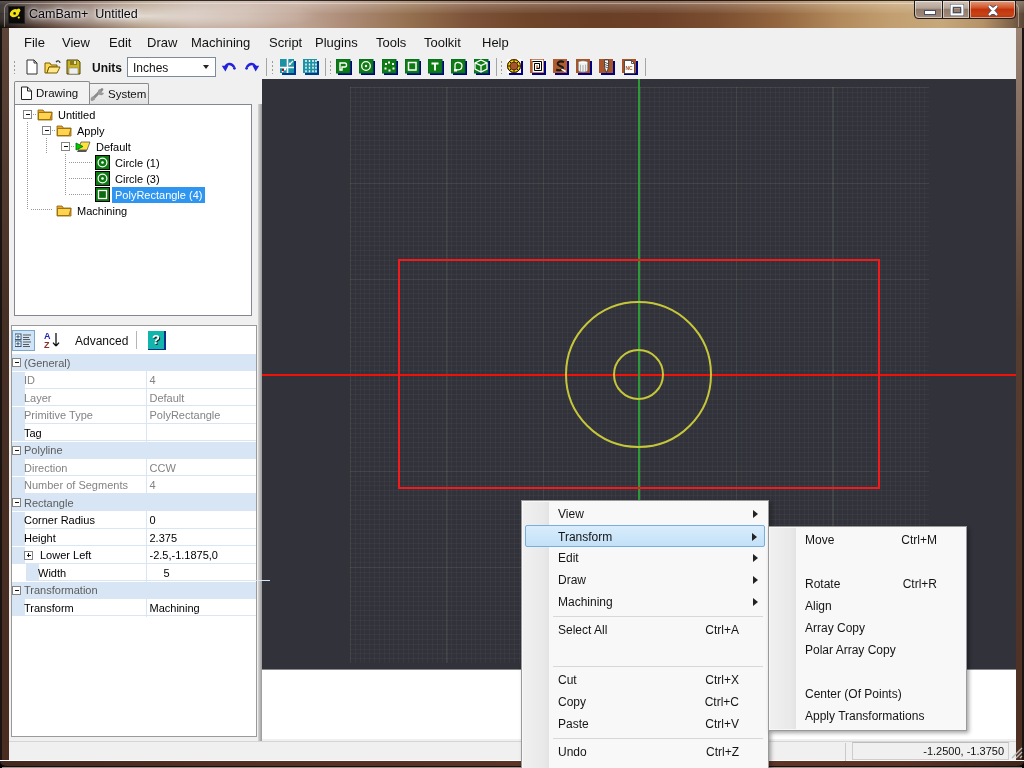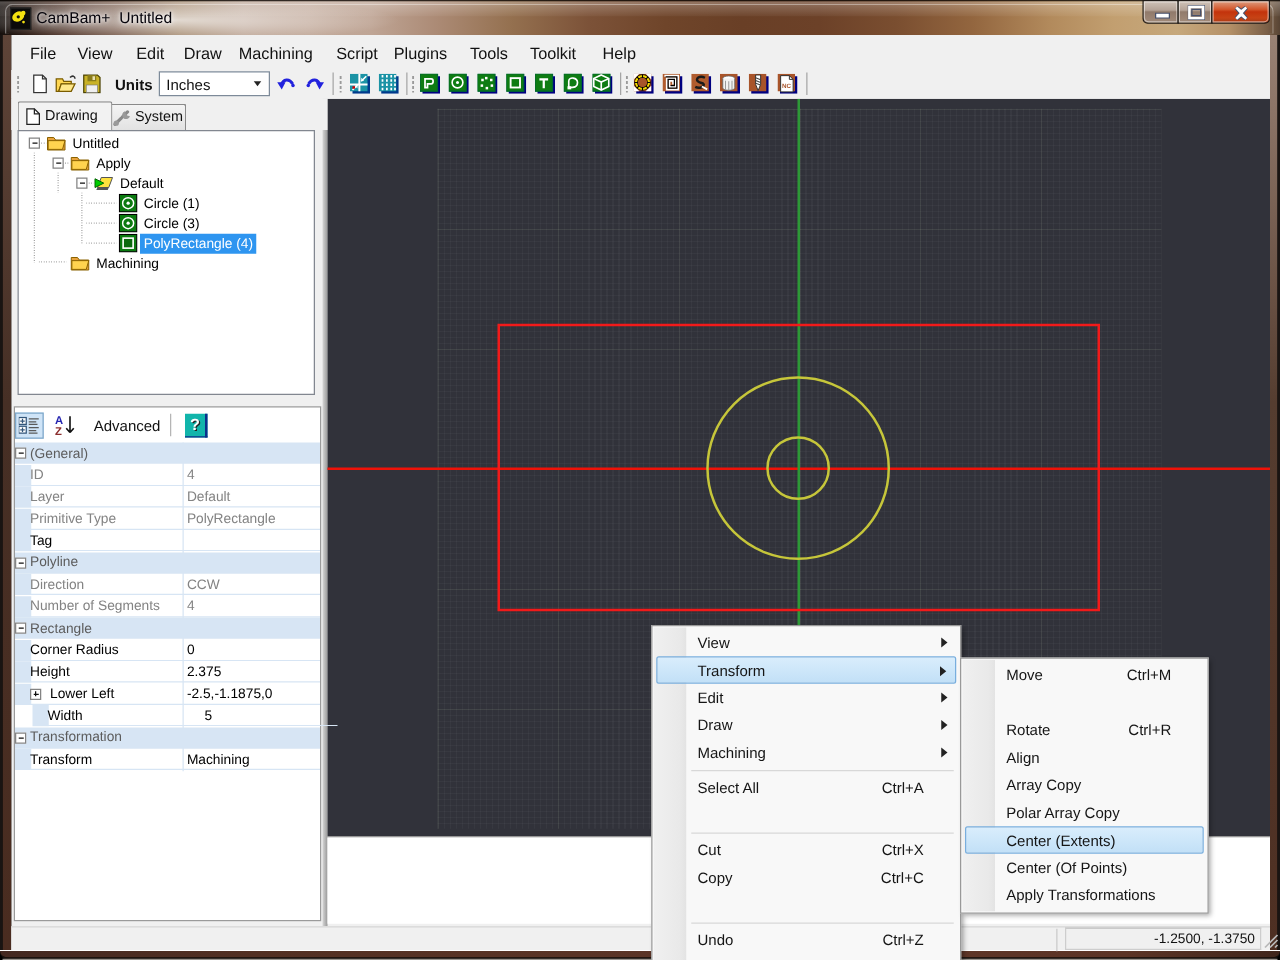--- a/index.html
+++ b/index.html
@@ -566,20 +566,24 @@
         </div>
   <div class="msep" style="top:165px;width:210px"></div>
   <div class="mi" style="top:190px;width:240px">
           <span class="lab">Copy</span>
           <span class="sc">Ctrl+C</span>
         </div>
   <div class="mi" style="top:168px;width:240px">
           <span class="lab">Cut</span>
           <span class="sc">Ctrl+X</span>
         </div>
+  <div class="mi" style="top:212px;width:240px">
+          <span class="lab">Paste</span>
+          <span class="sc">Ctrl+V</span>
+        </div>
   <div class="msep" style="top:237px;width:210px"></div>
   <div class="mi" style="top:240px;width:240px">
           <span class="lab">Undo</span>
           <span class="sc">Ctrl+Z</span>
         </div>
  </div>
  <div class="menu" id="smenu" style="left:768px;top:526px;width:197px;height:203px">
   <div class="gut"></div>
   <div class="mi" style="top:2px;width:191px">
           <span class="lab">Move</span>
@@ -591,23 +595,20 @@
         </div>
   <div class="mi" style="top:68px;width:191px">
           <span class="lab">Align</span>
         </div>
   <div class="mi" style="top:90px;width:191px">
           <span class="lab">Array Copy</span>
         </div>
   <div class="mi" style="top:112px;width:191px">
           <span class="lab">Polar Array Copy</span>
         </div>
-  <div class="mi hl" style="top:134px;left:3px;width:191px">
-          <span class="lab">Center (Extents)</span>
-        </div>
   <div class="mi" style="top:156px;width:191px">
           <span class="lab">Center (Of Points)</span>
         </div>
   <div class="mi" style="top:178px;width:191px">
           <span class="lab">Apply Transformations</span>
         </div>
  </div>
 </div>
 </div>
 </body></html>

